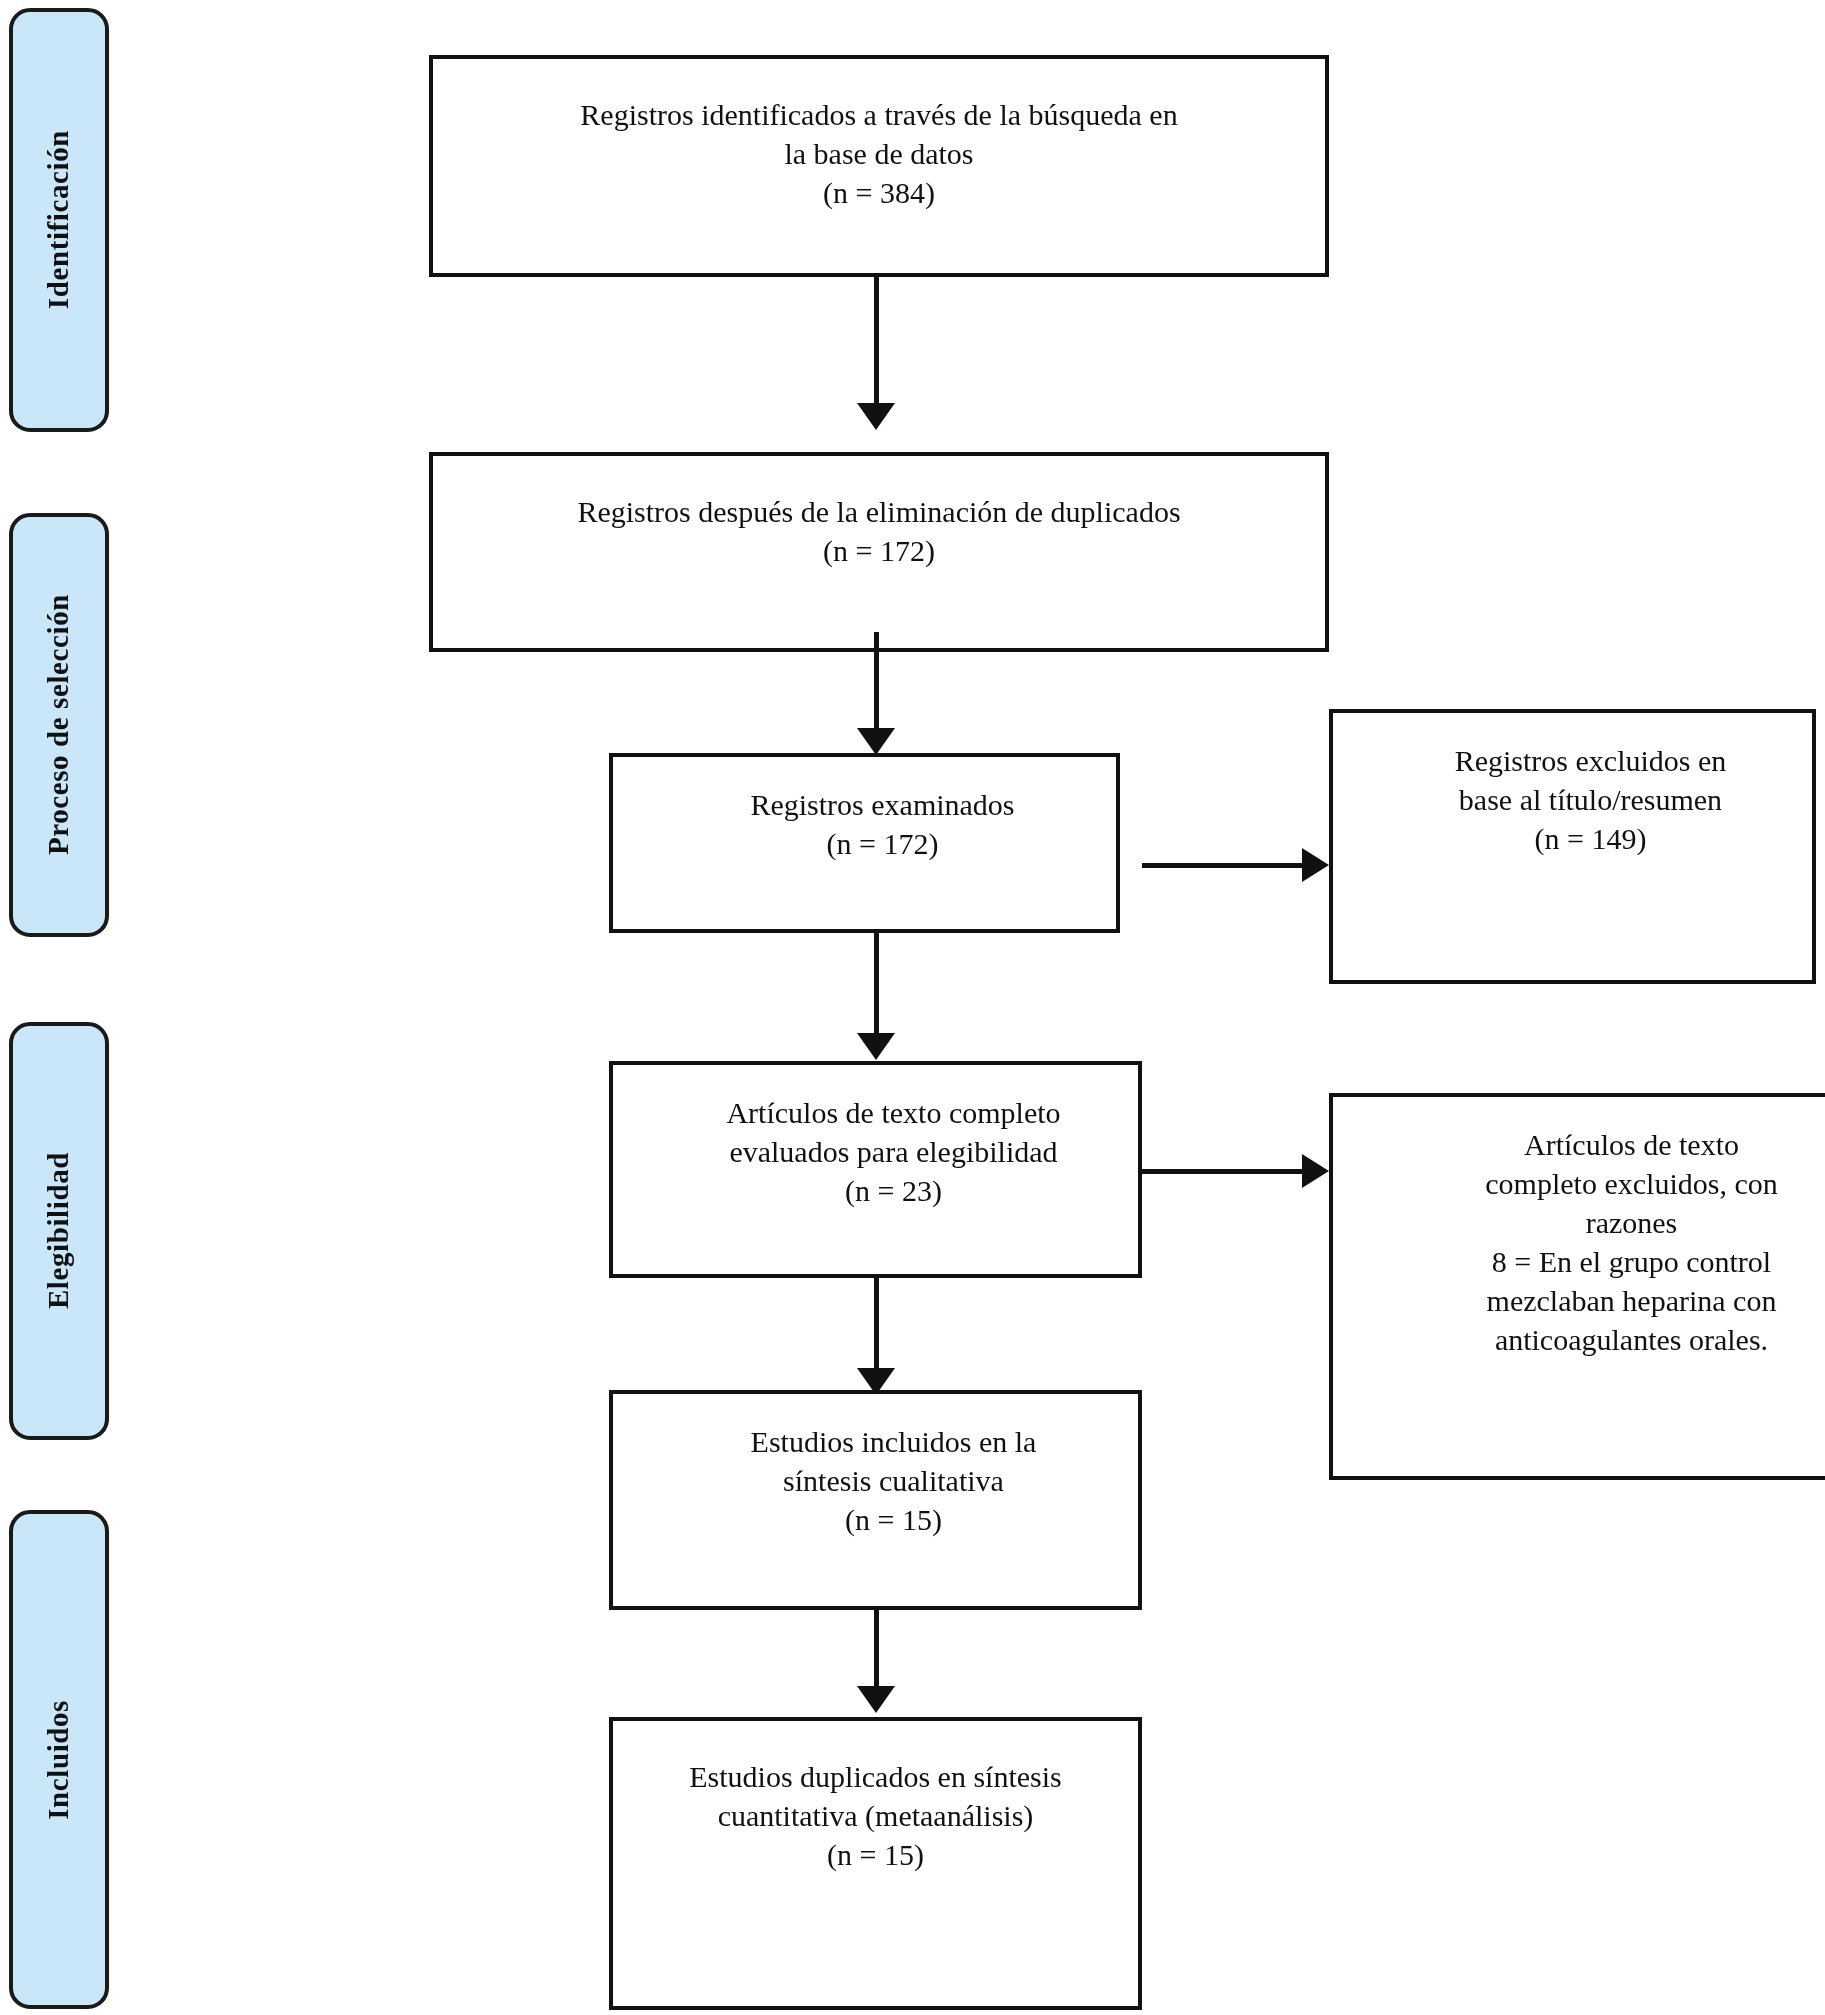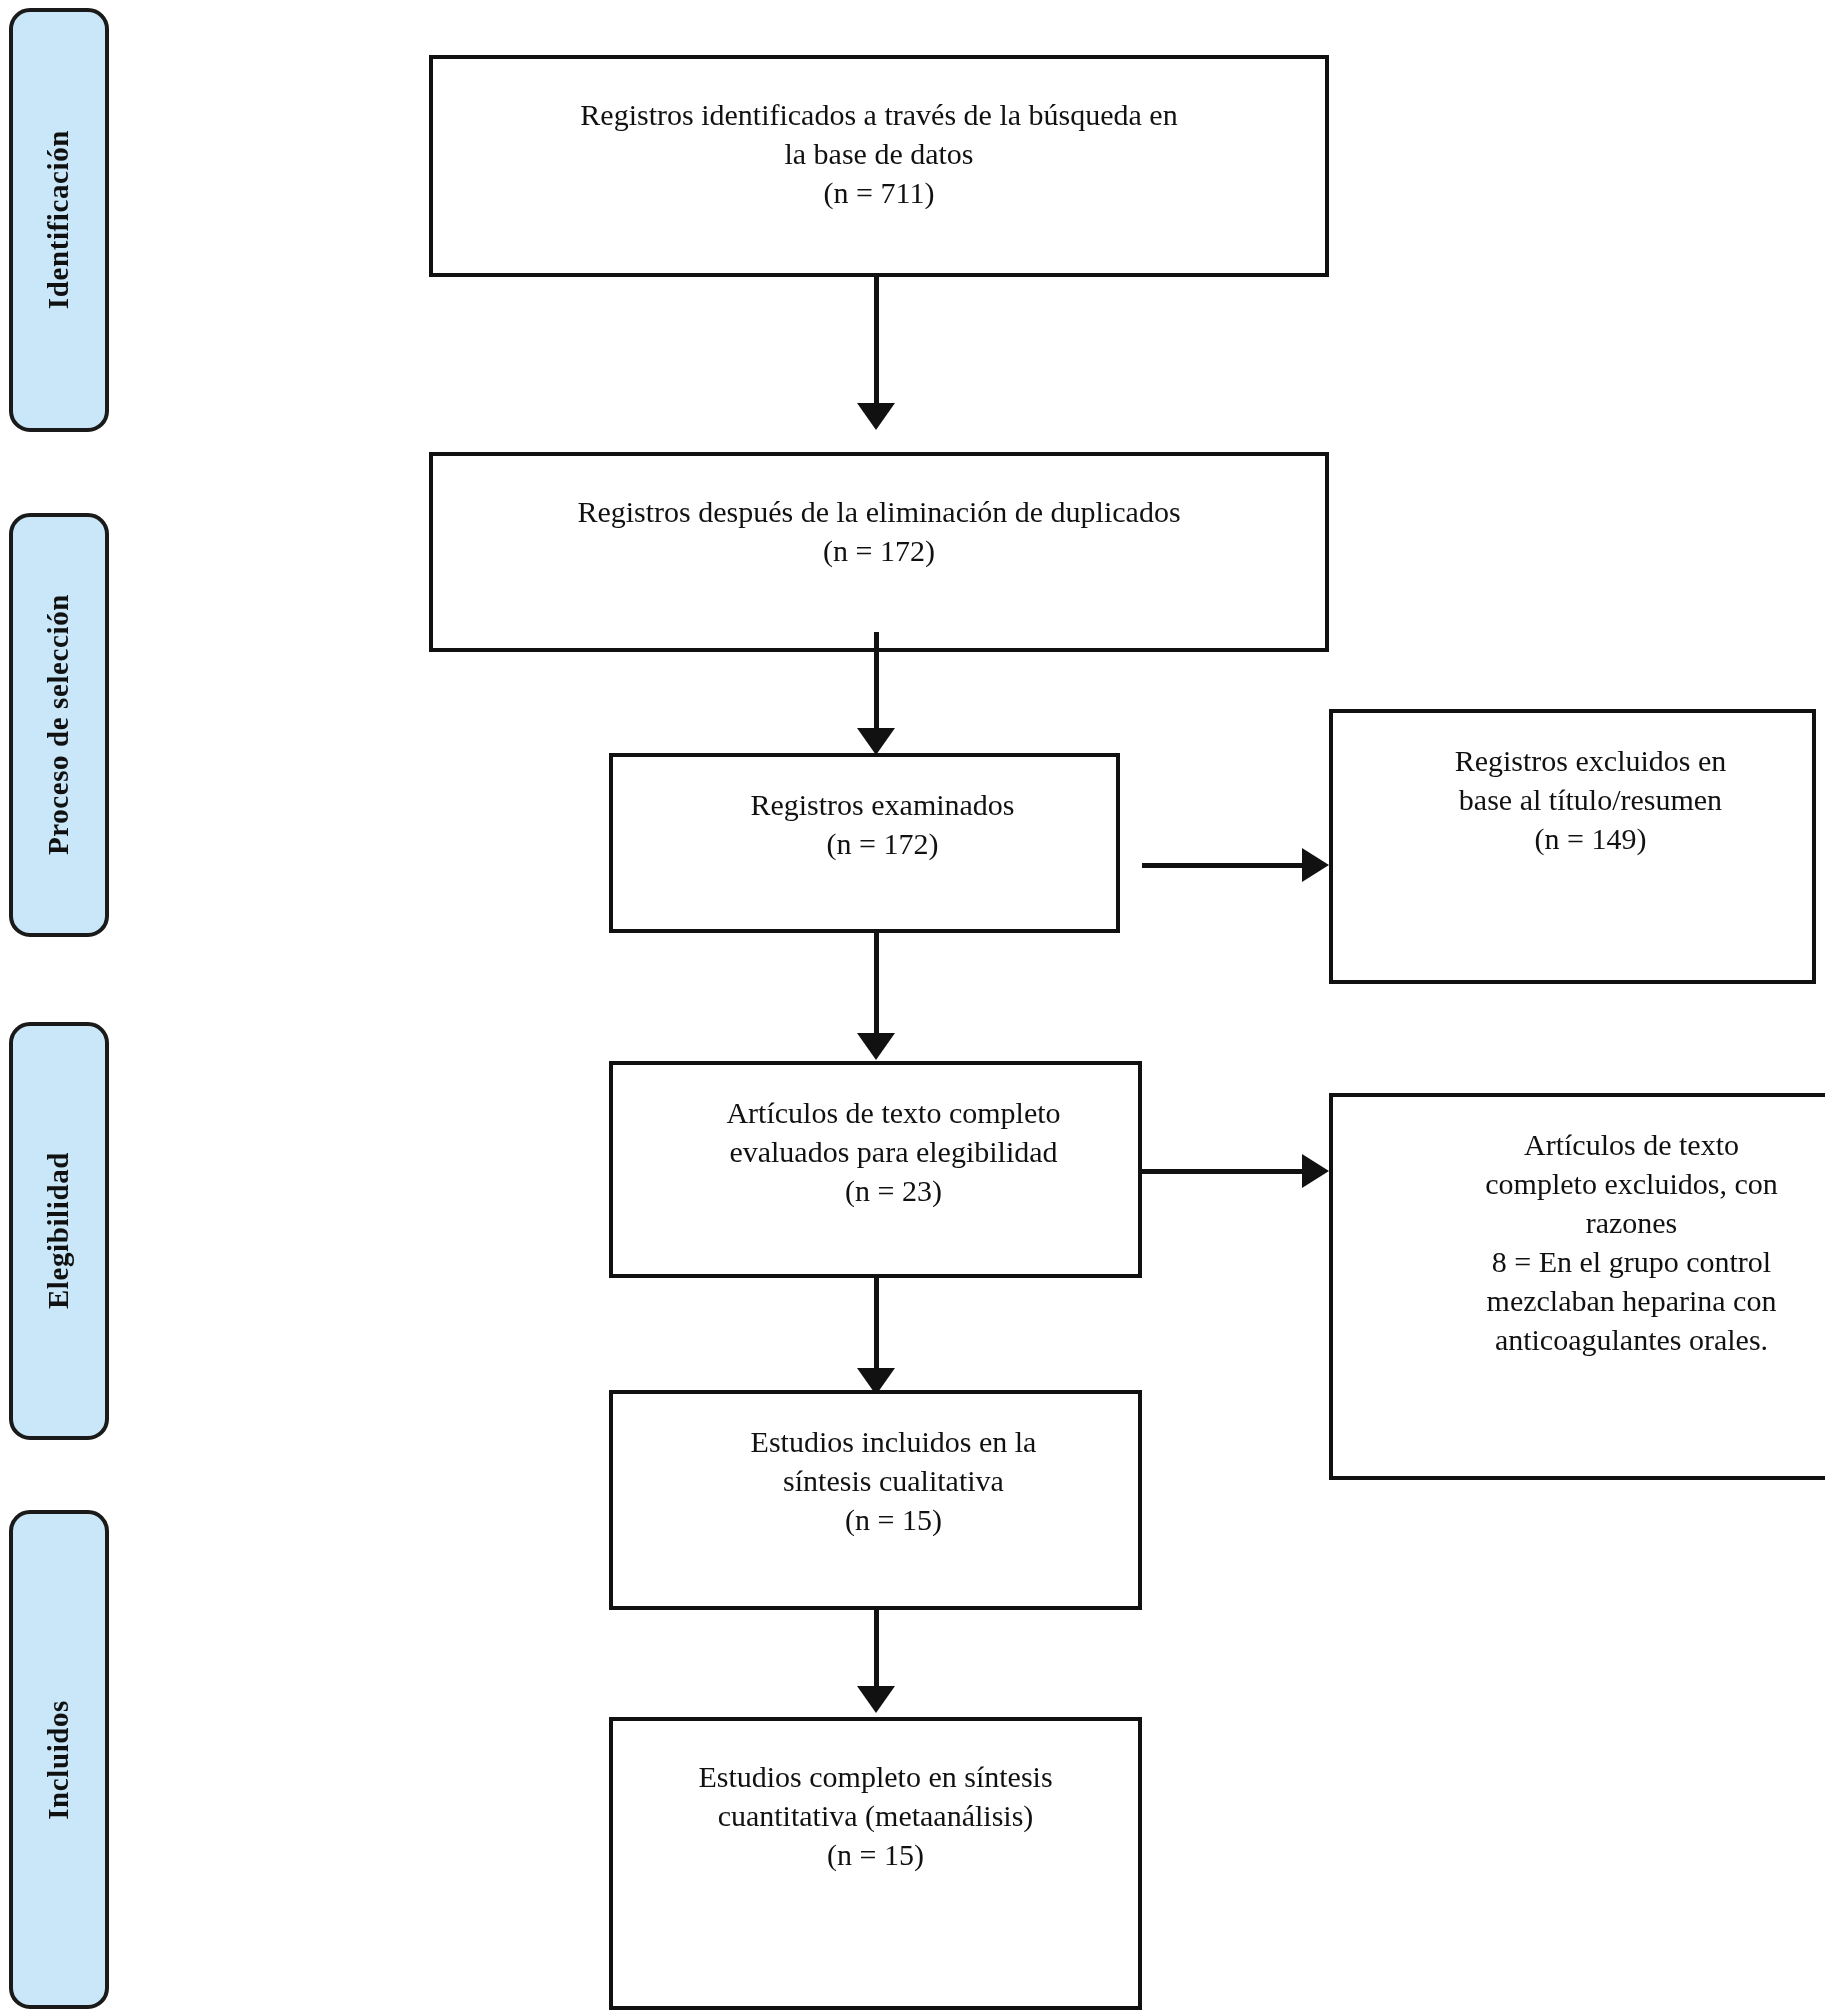--- a/index.html
+++ b/index.html
@@ -103,21 +103,21 @@
     <span class="stage-text">Elegibilidad</span>
   </div>
 
   <div class="stage" style="left:8.7px; top:1510px; width:100px; height:499px;">
     <span class="stage-text">Incluidos</span>
   </div>
 
   <div class="fbox pad-c" style="left:429px; top:55px; width:900px; height:222px;">
     <span class="ln">Registros identificados a través de la búsqueda en</span>
     <span class="ln">la base de datos</span>
-    <span class="ln">(n = 711)</span>
+    <span class="ln">(n = 384)</span>
   </div>
 
   <div class="vline" style="left:874px; top:277px; height:129px;"></div>
   <div class="arrow-down" style="left:857px; top:403px;"></div>
 
   <div class="fbox pad-c" style="left:429px; top:452px; width:900px; height:200px;">
     <span class="ln">Registros después de la eliminación de duplicados</span>
     <span class="ln">(n = 172)</span>
   </div>
 
@@ -165,19 +165,19 @@
   <div class="fbox pad-b" style="left:609px; top:1390px; width:533px; height:220px;">
     <span class="ln">Estudios incluidos en la</span>
     <span class="ln">síntesis cualitativa</span>
     <span class="ln">(n = 15)</span>
   </div>
 
   <div class="vline" style="left:874px; top:1610px; height:80px;"></div>
   <div class="arrow-down" style="left:857px; top:1686px;"></div>
 
   <div class="fbox pad-c" style="left:609px; top:1717px; width:533px; height:293px;">
-    <span class="ln">Estudios completo en síntesis</span>
+    <span class="ln">Estudios duplicados en síntesis</span>
     <span class="ln">cuantitativa (metaanálisis)</span>
     <span class="ln">(n = 15)</span>
   </div>
 
 </div>
 
 
 </body></html>

